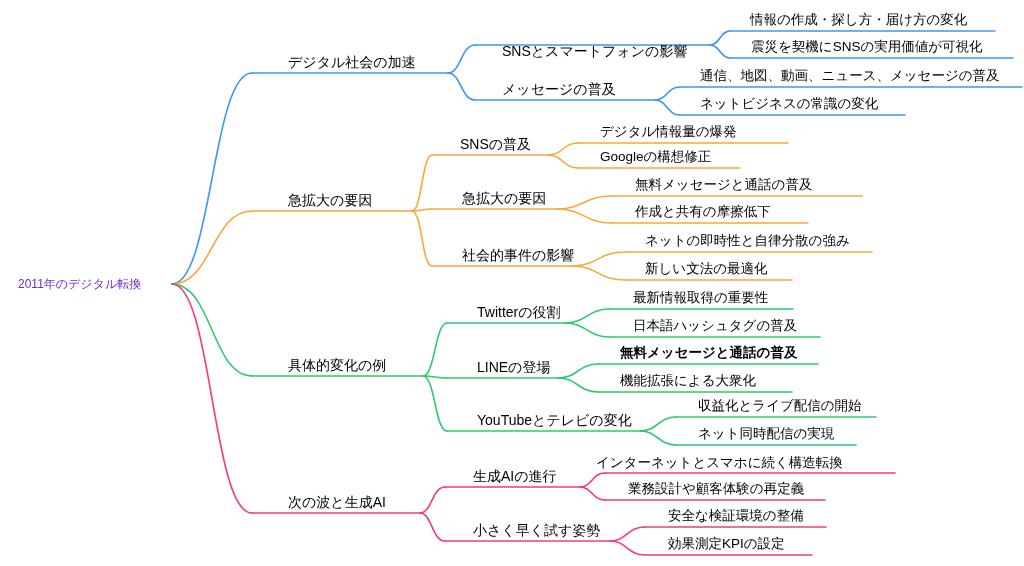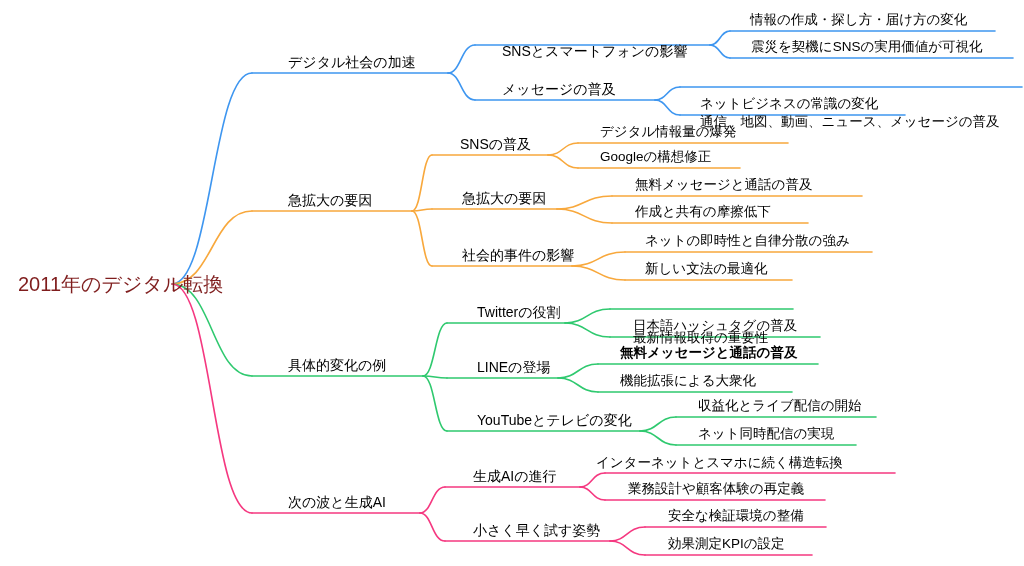--- a/index.html
+++ b/index.html
@@ -14,24 +14,24 @@
   .mm-label{
     position:absolute;
     white-space:nowrap;
     color:#000000;
     font-size:14px;
     line-height:18px;
     height:18px;
     cursor:default;
   }
   .mm-root{
-    font-size:20px;
+    font-size:12px;
     line-height:22px;
     height:22px;
-    color:#7f1d1d;
+    color:#6d28d9;
   }
   .mm-leaf{font-size:13.5px;}
 </style>
 </head>
 <body>
 
 <div class="stage">
 
   <svg width="1024" height="566" viewBox="0 0 1024 566">
     <g fill="none" stroke-width="1.6" stroke-linecap="round" stroke-linejoin="round">
@@ -119,39 +119,39 @@
     </g>
   </svg>
 
   <span class="mm-label mm-root" style="left:18px;top:273px;">2011年のデジタル転換</span>
 
   <span class="mm-label" style="left:288px;top:53px;">デジタル社会の加速</span>
   <span class="mm-label" style="left:502px;top:25px;margin-top:17px;">SNSとスマートフォンの影響</span>
   <span class="mm-label" style="left:502px;top:80px;">メッセージの普及</span>
   <span class="mm-label mm-leaf" style="left:750px;top:11px;">情報の作成・探し方・届け方の変化</span>
   <span class="mm-label mm-leaf" style="left:751px;top:38px;">震災を契機にSNSの実用価値が可視化</span>
-  <span class="mm-label mm-leaf" style="left:700px;top:67px;margin-top:46px;">通信、地図、動画、ニュース、メッセージの普及</span>
+  <span class="mm-label mm-leaf" style="left:700px;top:67px;">通信、地図、動画、ニュース、メッセージの普及</span>
   <span class="mm-label mm-leaf" style="left:700px;top:95px;">ネットビジネスの常識の変化</span>
 
   <span class="mm-label" style="left:288px;top:191px;">急拡大の要因</span>
   <span class="mm-label" style="left:460px;top:135px;">SNSの普及</span>
   <span class="mm-label" style="left:462px;top:189px;">急拡大の要因</span>
   <span class="mm-label" style="left:462px;top:246px;">社会的事件の影響</span>
   <span class="mm-label mm-leaf" style="left:600px;top:123px;">デジタル情報量の爆発</span>
   <span class="mm-label mm-leaf" style="left:600px;top:148px;">Googleの構想修正</span>
   <span class="mm-label mm-leaf" style="left:635px;top:176px;">無料メッセージと通話の普及</span>
   <span class="mm-label mm-leaf" style="left:635px;top:203px;">作成と共有の摩擦低下</span>
   <span class="mm-label mm-leaf" style="left:645px;top:232px;">ネットの即時性と自律分散の強み</span>
   <span class="mm-label mm-leaf" style="left:645px;top:260px;">新しい文法の最適化</span>
 
   <span class="mm-label" style="left:288px;top:356px;">具体的変化の例</span>
   <span class="mm-label" style="left:477px;top:303px;">Twitterの役割</span>
   <span class="mm-label" style="left:477px;top:358px;">LINEの登場</span>
   <span class="mm-label" style="left:477px;top:411px;">YouTubeとテレビの変化</span>
-  <span class="mm-label mm-leaf" style="left:633px;top:289px;margin-top:40px;">最新情報取得の重要性</span>
+  <span class="mm-label mm-leaf" style="left:633px;top:289px;">最新情報取得の重要性</span>
   <span class="mm-label mm-leaf" style="left:633px;top:317px;">日本語ハッシュタグの普及</span>
   <span class="mm-label mm-leaf" style="left:620px;top:344px;font-weight:bold;">無料メッセージと通話の普及</span>
   <span class="mm-label mm-leaf" style="left:620px;top:372px;">機能拡張による大衆化</span>
   <span class="mm-label mm-leaf" style="left:698px;top:397px;">収益化とライブ配信の開始</span>
   <span class="mm-label mm-leaf" style="left:698px;top:425px;">ネット同時配信の実現</span>
 
   <span class="mm-label" style="left:288px;top:493px;">次の波と生成AI</span>
   <span class="mm-label" style="left:473px;top:467px;">生成AIの進行</span>
   <span class="mm-label" style="left:473px;top:521px;">小さく早く試す姿勢</span>
   <span class="mm-label mm-leaf" style="left:596px;top:454px;text-align:right;">インターネットとスマホに続く構造転換</span>

